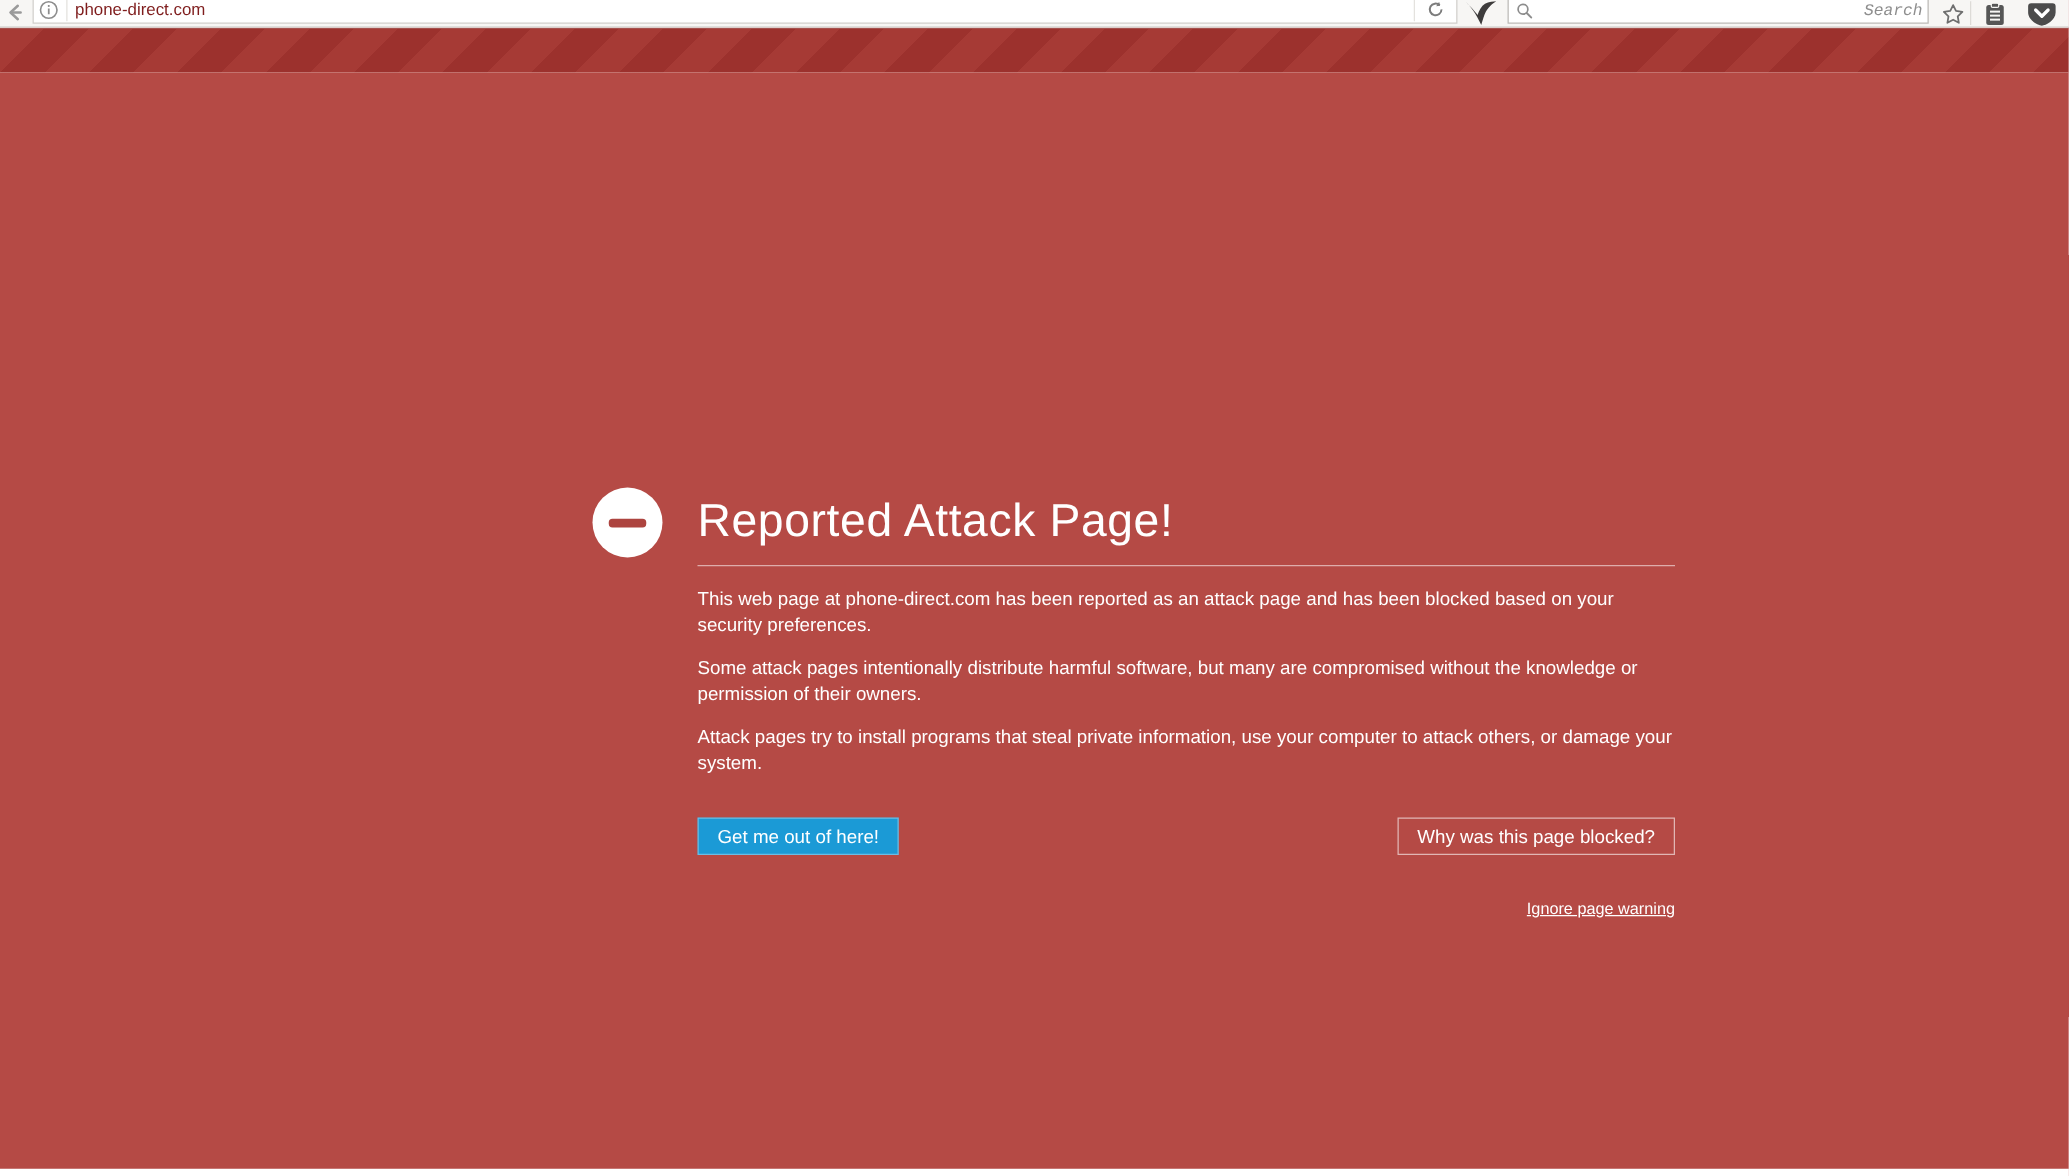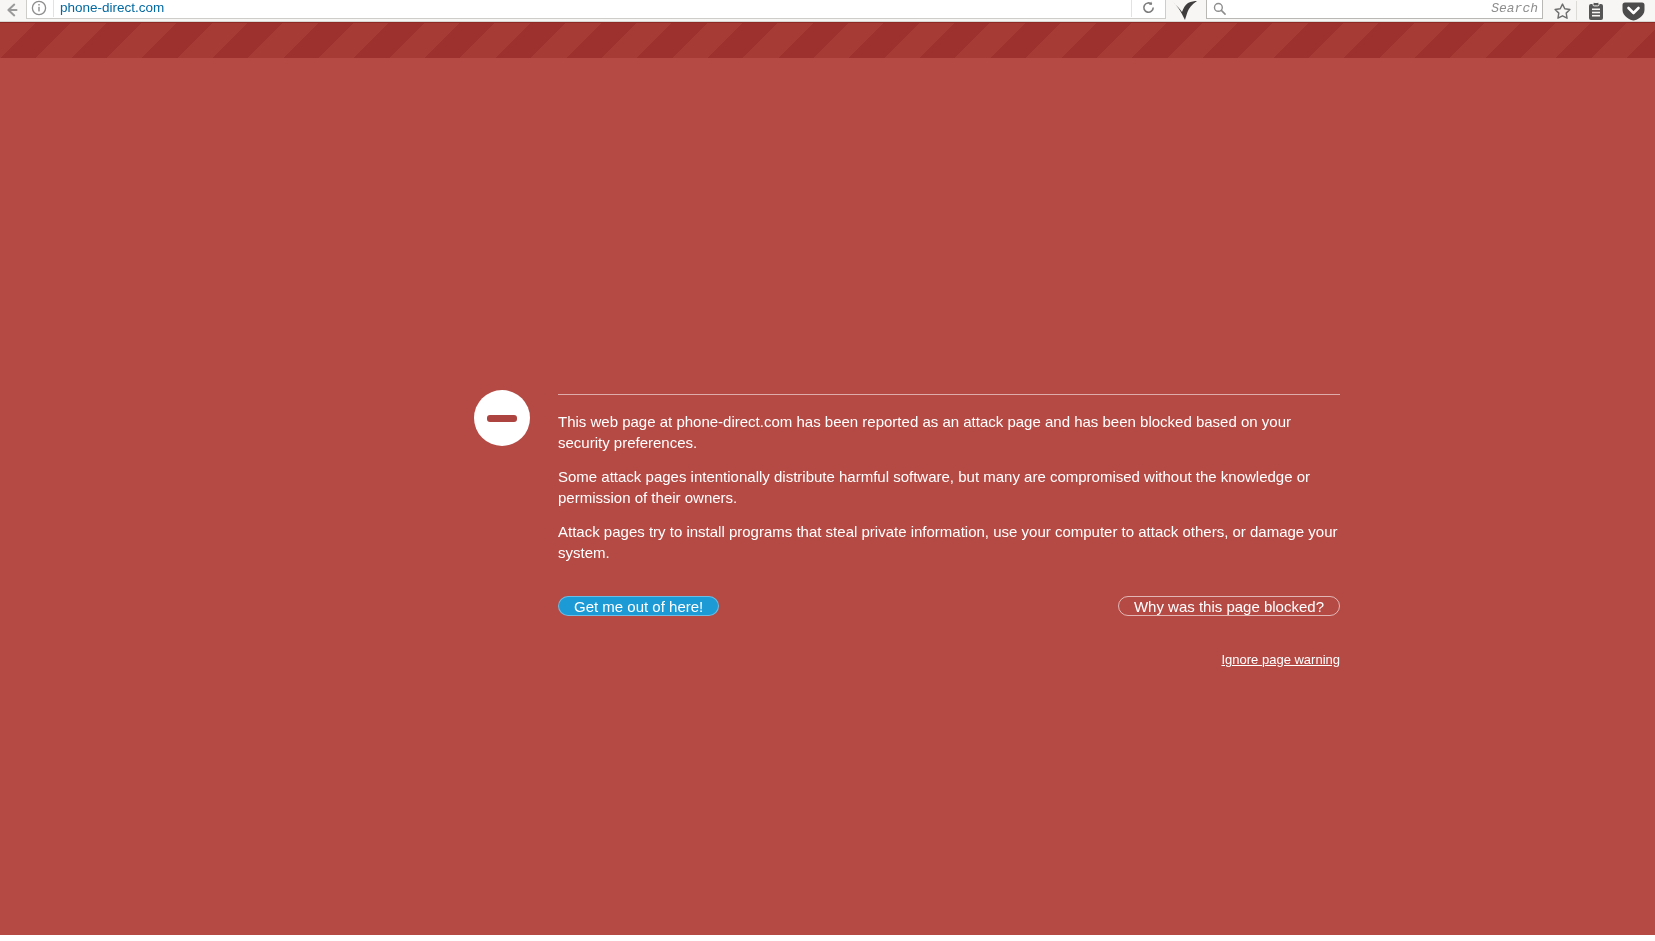--- a/index.html
+++ b/index.html
@@ -23,21 +23,21 @@
     overflow:hidden;
   }
   .back-icon{position:absolute;left:3px;top:1px;width:18px;height:18px;color:#9a9a9a;cursor:pointer;}
   .urlbar{
     position:absolute;left:26px;right:489px;top:-6px;bottom:2px;
     background:#fff;border:1px solid #cfcdc9;
     display:flex;align-items:flex-end;padding:0 0 1px 4px;
   }
   .urlbar .vsep{width:1px;align-self:stretch;background:#e4e2de;margin:0 6px;}
   .info-icon{width:16px;height:16px;color:#8d8d8d;margin-bottom:1px;}
-  .url-text{font-size:13.5px;color:#0369a1;line-height:18px;white-space:nowrap;}
+  .url-text{font-size:13.5px;color:#7f1d1d;line-height:18px;white-space:nowrap;}
   .urlbar .spacer{flex:1;}
   .reload-icon{width:15px;height:15px;color:#7c7c7c;margin:0 9px 2px 3px;cursor:pointer;}
   .bird-logo{position:absolute;left:1171px;top:0;width:27px;height:21px;color:#3e3c3c;}
   .searchbox{
     position:absolute;left:1206px;right:112px;top:-6px;bottom:2px;
     background:#fff;border:1px solid #bab8b4;
     display:flex;align-items:flex-end;padding:0 4px 1px 6px;
   }
   .search-icon{width:13px;height:13px;color:#8d8d8d;margin:0 5px 2px 0;}
   .search-input{
@@ -77,22 +77,22 @@
   .page-title{
     font-size:37px;font-weight:300;letter-spacing:0.5px;color:#ffffff;line-height:58px;
   }
   .title-rule{border:none;border-top:1px solid rgba(255,255,255,0.55);margin:6px 0 0 0;}
   .paragraphs{margin-top:16px;}
   .paragraphs p{
     font-size:15px;line-height:21px;color:#ffffff;margin-bottom:13px;
   }
   .button-row{margin-top:33px;display:flex;justify-content:space-between;align-items:center;}
   .btn{
-    height:20px;font-family:"Liberation Sans", sans-serif;font-size:15px;color:#fff;
-    padding:0 15px;cursor:pointer;border-radius:10px;
+    height:30px;font-family:"Liberation Sans", sans-serif;font-size:15px;color:#fff;
+    padding:0 15px;cursor:pointer;
   }
   .btn-primary{background:var(--primary-blue);border:1px solid rgba(255,255,255,0.35);}
   .btn-secondary{background:transparent;border:1px solid rgba(255,255,255,0.6);}
   .link-row{margin-top:34px;text-align:right;}
   .ignore-link{color:#ffffff;font-size:13px;text-decoration:underline;cursor:pointer;}
 </style>
 </head>
 <body>
 
 <div class="toolbar">
@@ -146,20 +146,23 @@
   </svg>
 </div>
 
 <div class="hazard-band"></div>
 
 <div class="warning-page">
   <div class="content">
 
     <div class="block-icon"></div>
 
+    <div class="header-row">
+      <h1 class="page-title">Reported Attack Page!</h1>
+    </div>
     <hr class="title-rule">
 
     <div class="paragraphs">
       <p>This web page at phone-direct.com has been reported as an attack page and has been blocked based on your security preferences.</p>
       <p>Some attack pages intentionally distribute harmful software, but many are compromised without the knowledge or permission of their owners.</p>
       <p>Attack pages try to install programs that steal private information, use your computer to attack others, or damage your system.</p>
     </div>
 
     <div class="button-row">
       <button class="btn btn-primary">Get me out of here!</button>

